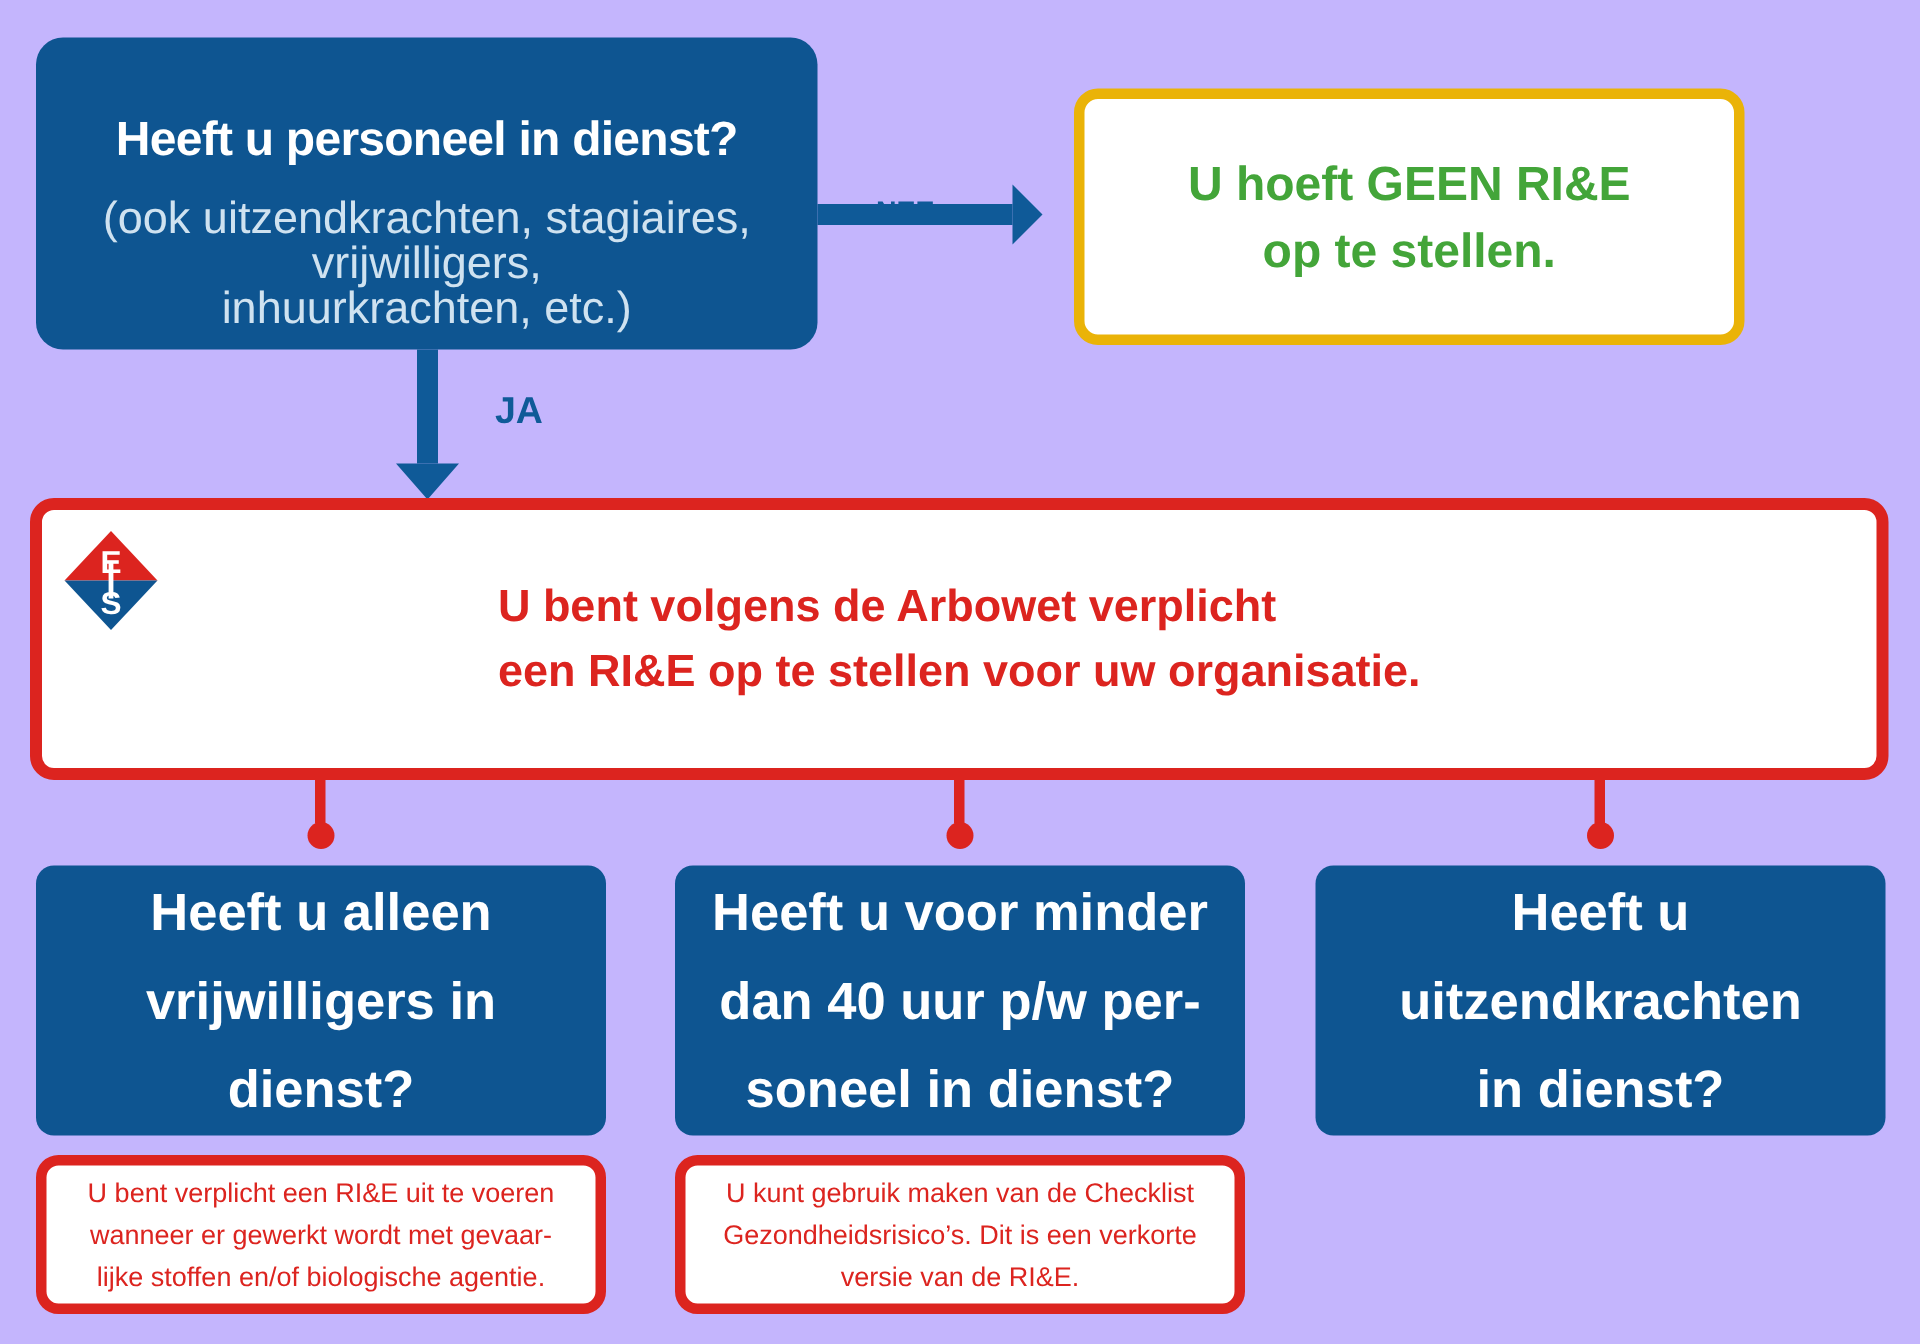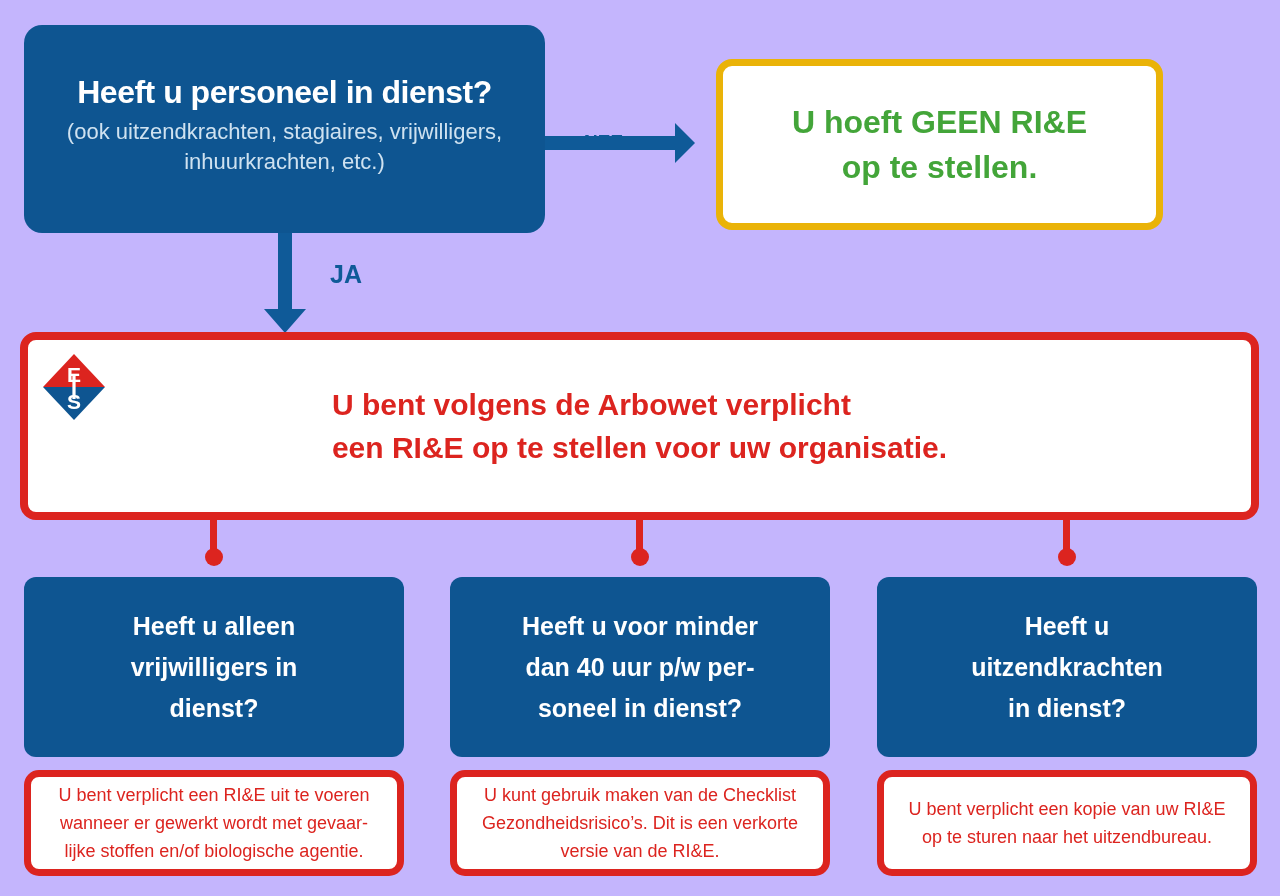--- a/index.html
+++ b/index.html
@@ -18,21 +18,21 @@
   .start-box {
     left: 24px; top: 25px; width: 521px; height: 208px;
     background: #0e5591; border-radius: 18px;
     text-align: center; box-sizing: border-box; padding-top: 48px;
   }
   .start-title {
     color: #ffffff; font-weight: bold; font-size: 32px; line-height: 38px;
     letter-spacing: -0.5px;
   }
   .start-sub {
-    color: #cfe2f0; font-size: 22px; line-height: 30px; margin-top: 6px;
+    color: #cfe2f0; font-size: 30px; line-height: 30px; margin-top: 20px;
   }
 
   
   .nee-label { left: 584px; top: 99px; color: #0f5a98; font-weight: bold; font-size: 19px; margin-top: 32px; }
   .nee-shaft { left: 545px; top: 136px; width: 130px; height: 14px; background: #0f5a98; }
   .nee-head {
     left: 675px; top: 123px; width: 0; height: 0;
     border-left: 20px solid #0f5a98;
     border-top: 20px solid transparent;
     border-bottom: 20px solid transparent;
@@ -72,21 +72,21 @@
 
   
   .conn-line { top: 520px; width: 7px; height: 29px; background: #dc241f; }
   .conn-dot  { top: 548px; width: 18px; height: 18px; border-radius: 50%; background: #dc241f; }
 
   
   .q-box {
     top: 577px; height: 180px; width: 380px;
     background: #0e5591; border-radius: 12px;
     display: flex; align-items: center; justify-content: center; text-align: center;
-    color: #ffffff; font-weight: bold; font-size: 25px; line-height: 41px;
+    color: #ffffff; font-weight: bold; font-size: 35px; line-height: 59px;
   }
   
   .n-box {
     top: 770px; height: 106px; width: 380px;
     background: #ffffff; border: 7px solid #dc241f; border-radius: 15px;
     box-sizing: border-box;
     display: flex; align-items: center; justify-content: center; text-align: center;
     color: #dc241f; font-size: 18px; line-height: 28px;
   }
   .col1 { left: 24px; }
@@ -156,18 +156,14 @@
     <div class="ml">U kunt gebruik maken van de Checklist
 Gezondheidsrisico’s. Dit is een verkorte
 versie van de RI&amp;E.</div>
   </div>
 
   <div class="abs q-box col3">
     <div class="ml">Heeft u
 uitzendkrachten
 in dienst?</div>
   </div>
-  <div class="abs n-box col3">
-    <div class="ml">U bent verplicht een kopie van uw RI&amp;E
-op te sturen naar het uitzendbureau.</div>
-  </div>
 
 </div>
 
 </body></html>

